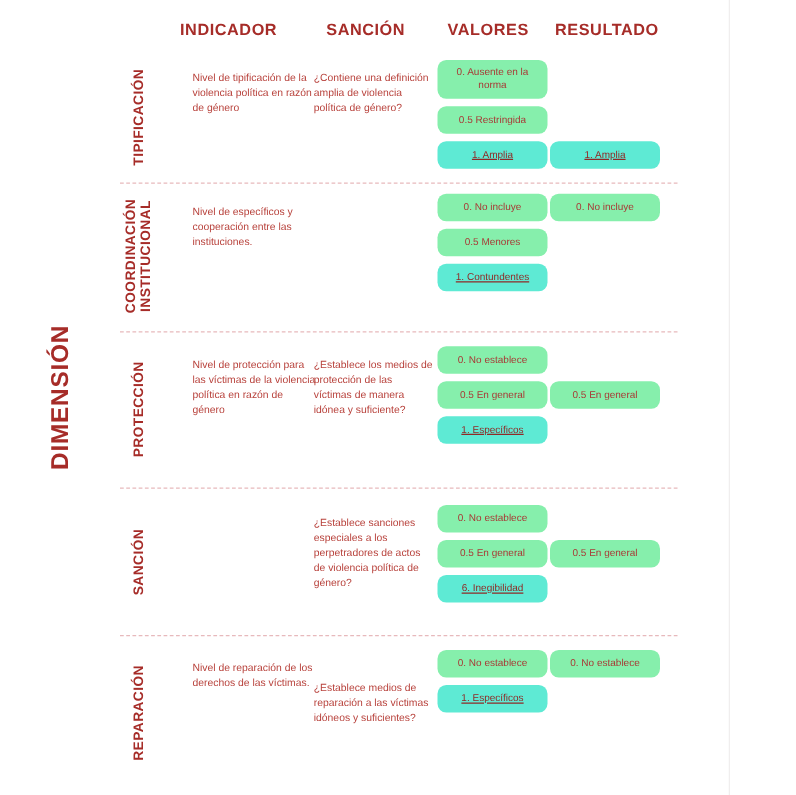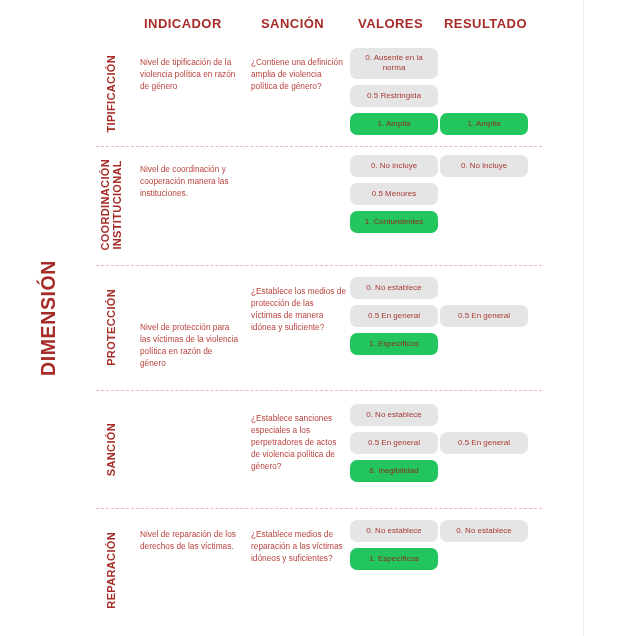--- a/index.html
+++ b/index.html
@@ -108,47 +108,48 @@
     text-align: center;
     white-space: pre-line;
   }
 
   .cell-indicador, .cell-medicion {
     position: absolute;
     font-size: 8.3px;
     line-height: 1.45;
     color: #B8423C;
   }
-  .cell-indicador { left: 44px;  width: 100px; }
+  .cell-indicador { left: 58px;  width: 100px; }
   .cell-medicion  { left: 155px; width: 95px;  }
 
   .pill-col {
     position: absolute;
   }
   .pill-col.valores   { left: 254px; width: 88px; }
   .pill-col.resultado { left: 344px; width: 88px; }
 
   .pill {
     box-sizing: border-box;
     border-radius: 7px;
     font-size: 8px;
     line-height: 1.3;
     text-align: center;
     padding: 5px 4px;
     margin-bottom: 6px;
     color: #A83A36;
-    background: #e5e5e5;
+    background: #86efac;
     min-height: 22px;
     display: flex;
     align-items: center;
     justify-content: center;
   }
   .pill.strong {
-    background: #22c55e;
+    background: #5eead4;
     color: #8f2a27;
+    text-decoration: underline;
   }
   .pill.tall2 { min-height: 30px; }
   .pill.spacer {
     background: transparent;
     visibility: hidden;
   }
 </style>
 </head>
 <body>
 
@@ -183,35 +184,35 @@
           <div class="pill spacer tall2">0. Ausente en la norma</div>
           <div class="pill spacer">0.5 Restringida</div>
           <div class="pill strong">1. Amplia</div>
         </div>
       </div>
       <div class="row" style="top: 155px; height: 100px;">
         <div class="row-label">
           <span class="vtext">COORDINACIÓN
 INSTITUCIONAL</span>
         </div>
-        <div class="cell-indicador" style="top: 8px;">Nivel de coordinación y cooperación manera las instituciones.</div>
+        <div class="cell-indicador" style="top: 8px;">Nivel de específicos y cooperación entre las instituciones.</div>
         <div class="pill-col valores" style="top: 0px;">
           <div class="pill">0. No incluye</div>
           <div class="pill">0.5 Menores</div>
           <div class="pill strong">1. Contundentes</div>
         </div>
         <div class="pill-col resultado" style="top: 0px;">
           <div class="pill">0. No incluye</div>
         </div>
       </div>
       <div class="row" style="top: 277px; height: 100px;">
         <div class="row-label">
           <span class="vtext">PROTECCIÓN</span>
         </div>
-        <div class="cell-indicador" style="top: 8px; margin-top: 36px;">Nivel de protección para las víctimas de la violencia política en razón de género</div>
+        <div class="cell-indicador" style="top: 8px;">Nivel de protección para las víctimas de la violencia política en razón de género</div>
         <div class="cell-medicion" style="top: 8px;">¿Establece los medios de protección de las víctimas de manera idónea y suficiente?</div>
         <div class="pill-col valores" style="top: 0px;">
           <div class="pill">0. No establece</div>
           <div class="pill">0.5  En general</div>
           <div class="pill strong">1. Específicos</div>
         </div>
         <div class="pill-col resultado" style="top: 0px;">
           <div class="pill spacer">0. No establece</div>
           <div class="pill">0.5  En general</div>
         </div>
@@ -229,21 +230,21 @@
         <div class="pill-col resultado" style="top: 0px;">
           <div class="pill spacer">0. No establece</div>
           <div class="pill">0.5  En general</div>
         </div>
       </div>
       <div class="row" style="top: 520px; height: 100px;">
         <div class="row-label">
           <span class="vtext">REPARACIÓN</span>
         </div>
         <div class="cell-indicador" style="top: 8px;">Nivel de reparación de los derechos de las víctimas.</div>
-        <div class="cell-medicion" style="top: 8px;">¿Establece medios de reparación a las víctimas idóneos y suficientes?</div>
+        <div class="cell-medicion" style="top: 24px;">¿Establece medios de reparación a las víctimas idóneos y suficientes?</div>
         <div class="pill-col valores" style="top: 0px;">
           <div class="pill">0. No establece</div>
           <div class="pill strong">1. Específicos</div>
         </div>
         <div class="pill-col resultado" style="top: 0px;">
           <div class="pill">0. No establece</div>
         </div>
       </div>
     </div>
 

